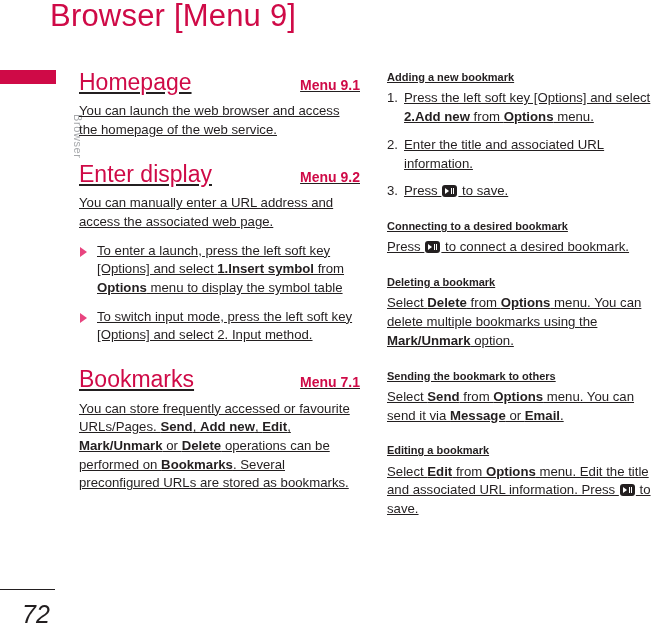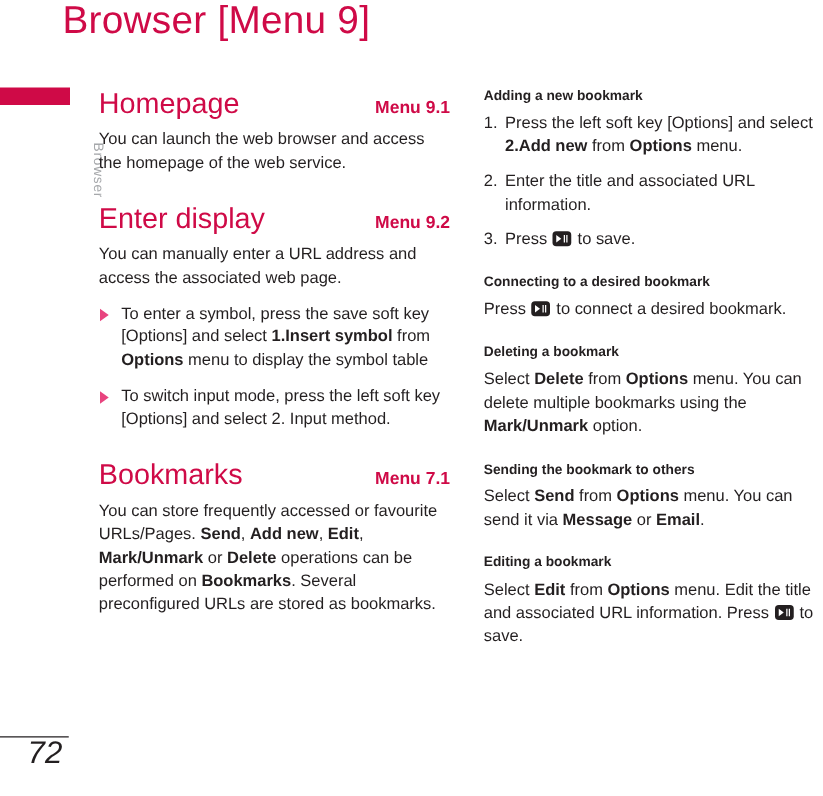--- a/index.html
+++ b/index.html
@@ -85,21 +85,21 @@
     padding-bottom: 2px;
   }
 
   
   p.body {
     margin: 0 0 4px 0;
     font-size: 13.2px;
     line-height: 1.42;
     color: #231f20;
   }
-  .sec { margin-bottom: 22px; }
+  .sec { margin-bottom: 22px; text-decoration: underline; }
   .sec.tight { margin-bottom: 18px; }
 
   
   ul.tri {
     list-style: none;
     margin: 10px 0 0 0;
     padding: 0;
   }
   ul.tri > li {
     position: relative;
@@ -175,21 +175,21 @@
 
   
   .footer-rule {
     position: absolute;
     left: 0; bottom: 47px;
     width: 55px; height: 1.5px;
     background: #231f20;
   }
   .page-num {
     position: absolute;
-    left: 22px; bottom: 20px;
+    left: 22px; bottom: 8px;
     font-size: 25px;
     font-weight: 400;
     color: #231f20;
     font-style: italic;
   }
 </style>
 </head>
 <body>
 
 <div class="page-title">Browser [Menu 9]</div>
@@ -210,21 +210,21 @@
         </div>
         <p class="body">You can launch the web browser and access the homepage of the web service.</p>
       </div>
       <div class="sec">
         <div class="sec-head">
           <div class="sec-head-title">Enter display</div>
           <div class="sec-head-menu">Menu 9.2</div>
         </div>
         <p class="body">You can manually enter a URL address and access the associated web page.</p>
         <ul class="tri">
-          <li><span class="tri-marker"></span><span>To enter a symbol, press the save soft key [Options] and select </span><b>1.Insert symbol</b><span> from </span><b>Options</b><span> menu to display the symbol table</span></li>
+          <li><span class="tri-marker"></span><span>To enter a launch, press the left soft key [Options] and select </span><b>1.Insert symbol</b><span> from </span><b>Options</b><span> menu to display the symbol table</span></li>
           <li><span class="tri-marker"></span><span>To switch input mode, press the left soft key [Options] and select 2. Input method.</span></li>
         </ul>
       </div>
       <div class="sec">
         <div class="sec-head">
           <div class="sec-head-title">Bookmarks</div>
           <div class="sec-head-menu">Menu 7.1</div>
         </div>
         <p class="body"><span>You can store frequently accessed or favourite URLs/Pages. </span><b>Send</b><span>, </span><b>Add new</b><span>, </span><b>Edit</b><span>, </span><b>Mark/Unmark</b><span> or </span><b>Delete</b><span> operations can be performed on </span><b>Bookmarks</b><span>. Several preconfigured URLs are stored as bookmarks.</span></p>
       </div>

